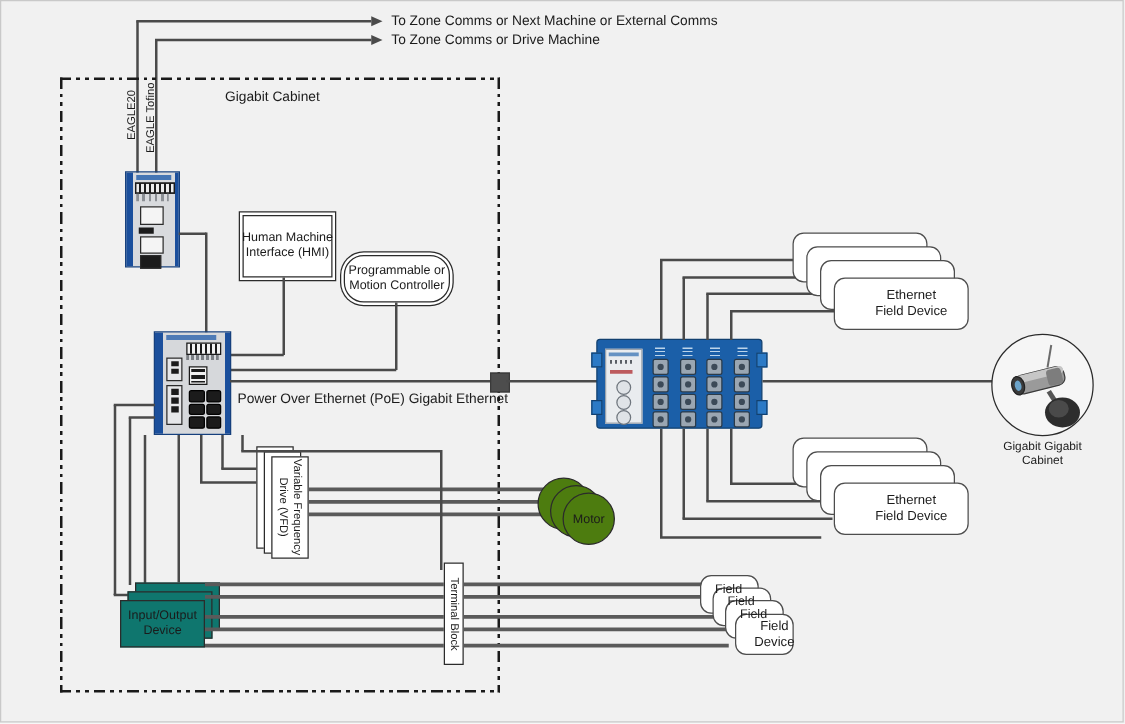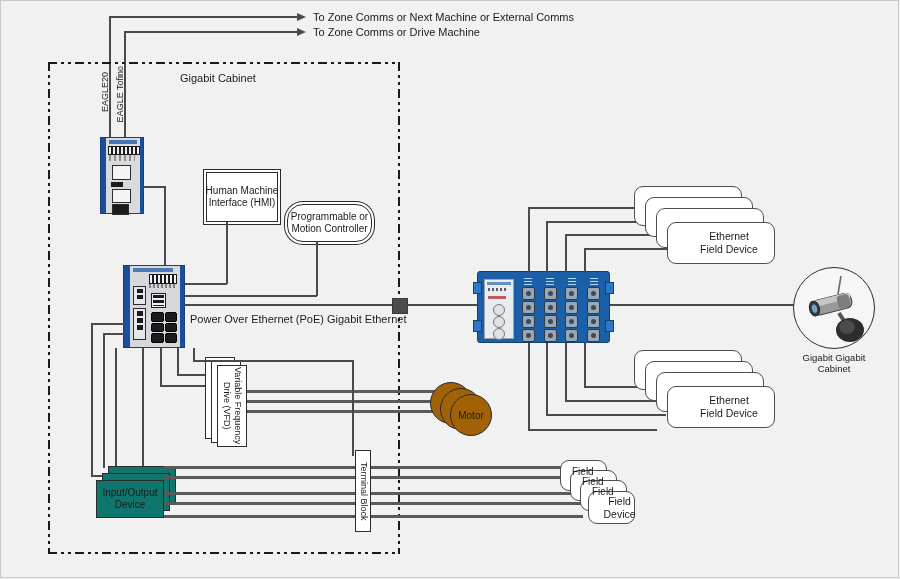--- a/index.html
+++ b/index.html
@@ -119,21 +119,21 @@
     box-sizing: border-box;
     display: flex;
     align-items: center;
     justify-content: center;
     text-align: center;
     font-size: 10px;
     line-height: 12px;
     color: #1b1b1b;
     overflow: visible;
   }
-  .sq-box.double { box-shadow: 0 0 0 2px #fff, 0 0 0 3px #2b2b2b; margin-left: 12px; }
+  .sq-box.double { box-shadow: 0 0 0 2px #fff, 0 0 0 3px #2b2b2b; }
   .sq-box.rounded { border-radius: 16px; }
 
   
   .rect-plain {
     position: absolute;
     background: #0f766e;
     border: 1px solid #2b2b2b;
     box-sizing: border-box;
   }
   .rect-plain.front {
@@ -162,21 +162,21 @@
     line-height: 11px;
     text-align: center;
     color: #1b1b1b;
     white-space: pre-line;
   }
 
   
   .circ {
     position: absolute;
     border-radius: 50%;
-    background: #a16207;
+    background: #4d7c0f;
     border: 1px solid #2b2b2b;
     box-sizing: border-box;
   }
   .circ.front {
     display: flex;
     align-items: center;
     justify-content: center;
     font-size: 10px;
     color: #1b1b1b;
   }

